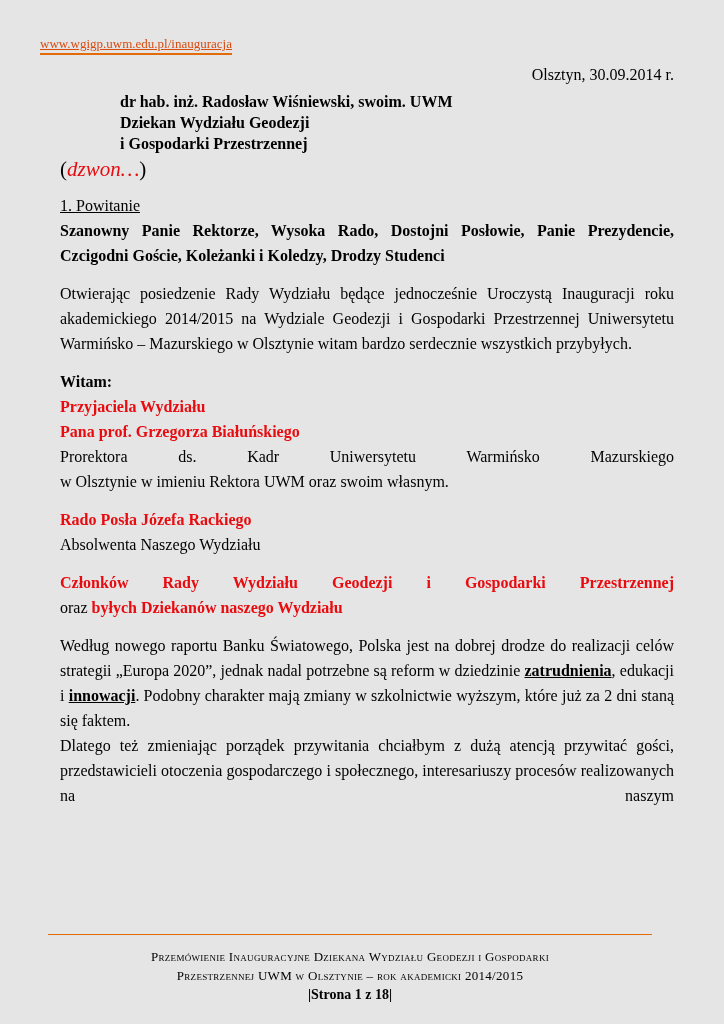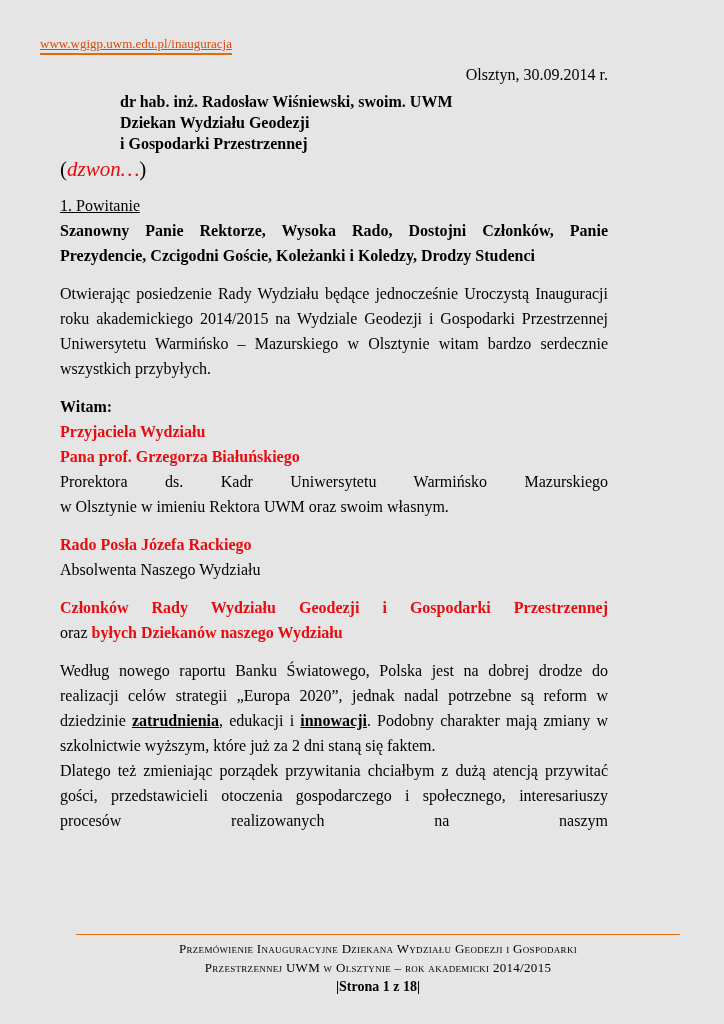--- a/index.html
+++ b/index.html
@@ -10,41 +10,41 @@
   }
   .page { position: relative; width: 724px; height: 1024px; overflow: hidden; background: #e5e5e5; }
 
   .top-link {
     position: absolute; left: 40px; top: 36px;
     font-size: 13px; color: #d84c10; text-decoration: underline;
     border-bottom: 2px solid #e36c09; padding-bottom: 1px;
     cursor: pointer;
   }
 
-  .content { padding: 62px 116px 0 60px; font-size: 16px; line-height: 25px; }
+  .content { padding: 62px 50px 0 60px; font-size: 16px; line-height: 25px; }
 
   .dateline { text-align: right; }
 
   .author { font-weight: bold; line-height: 21px; margin-top: 4px; padding-left: 60px; }
 
   .bell { font-size: 21px; line-height: 30px; }
   .bell .word { font-style: italic; color: #e80b0f; }
 
   .heading { margin-top: 9px; font-weight: normal; text-decoration: underline; }
 
   .just { text-align: justify; }
   .bold { font-weight: bold; }
   .gap { margin-top: 13px; }
   .red { color: #e80b0f; font-weight: bold; }
   .stretch { text-align: justify; text-align-last: justify; }
   .emph { font-weight: bold; text-decoration: underline; }
 
   .footer {
-    position: absolute; left: 76px; top: 934px; width: 604px;
-    border-top: 1px solid #e36c09; padding-top: 4px;
+    position: absolute; left: 48px; top: 934px; width: 604px;
+    border-top: 1px solid #e36c09; padding-top: 12px;
     text-align: center;
   }
   .footer-caps { font-variant: small-caps; font-size: 13px; line-height: 19px; letter-spacing: .3px; }
   .page-num { font-weight: bold; font-size: 14px; margin-top: 2px; }
 </style>
 </head>
 <body>
 
 <div class="page">
 
@@ -57,21 +57,21 @@
     <div class="author">
       <div>dr hab. inż. Radosław Wiśniewski, swoim. UWM</div>
       <div>Dziekan Wydziału Geodezji</div>
       <div>i Gospodarki Przestrzennej</div>
     </div>
 
     <div class="bell"><span>(</span><span class="word">dzwon…</span><span>)</span></div>
 
     <div class="heading">1. Powitanie</div>
 
-    <div class="just bold">Szanowny Panie Rektorze, Wysoka Rado, Dostojni Członków, Panie Prezydencie, Czcigodni Goście, Koleżanki i Koledzy, Drodzy Studenci</div>
+    <div class="just bold">Szanowny Panie Rektorze, Wysoka Rado, Dostojni Posłowie, Panie Prezydencie, Czcigodni Goście, Koleżanki i Koledzy, Drodzy Studenci</div>
 
     <div class="just gap">Otwierając posiedzenie Rady Wydziału będące jednocześnie Uroczystą Inauguracji roku akademickiego 2014/2015 na Wydziale Geodezji i Gospodarki Przestrzennej Uniwersytetu Warmińsko – Mazurskiego w Olsztynie witam bardzo serdecznie wszystkich przybyłych.</div>
 
     <div class="bold gap">Witam:</div>
 
     <div class="red">Przyjaciela Wydziału</div>
     <div class="red">Pana prof. Grzegorza Białuńskiego</div>
     <div class="stretch">Prorektora ds. Kadr Uniwersytetu Warmińsko Mazurskiego</div>
     <div>w Olsztynie w imieniu Rektora UWM oraz swoim własnym.</div>
 

